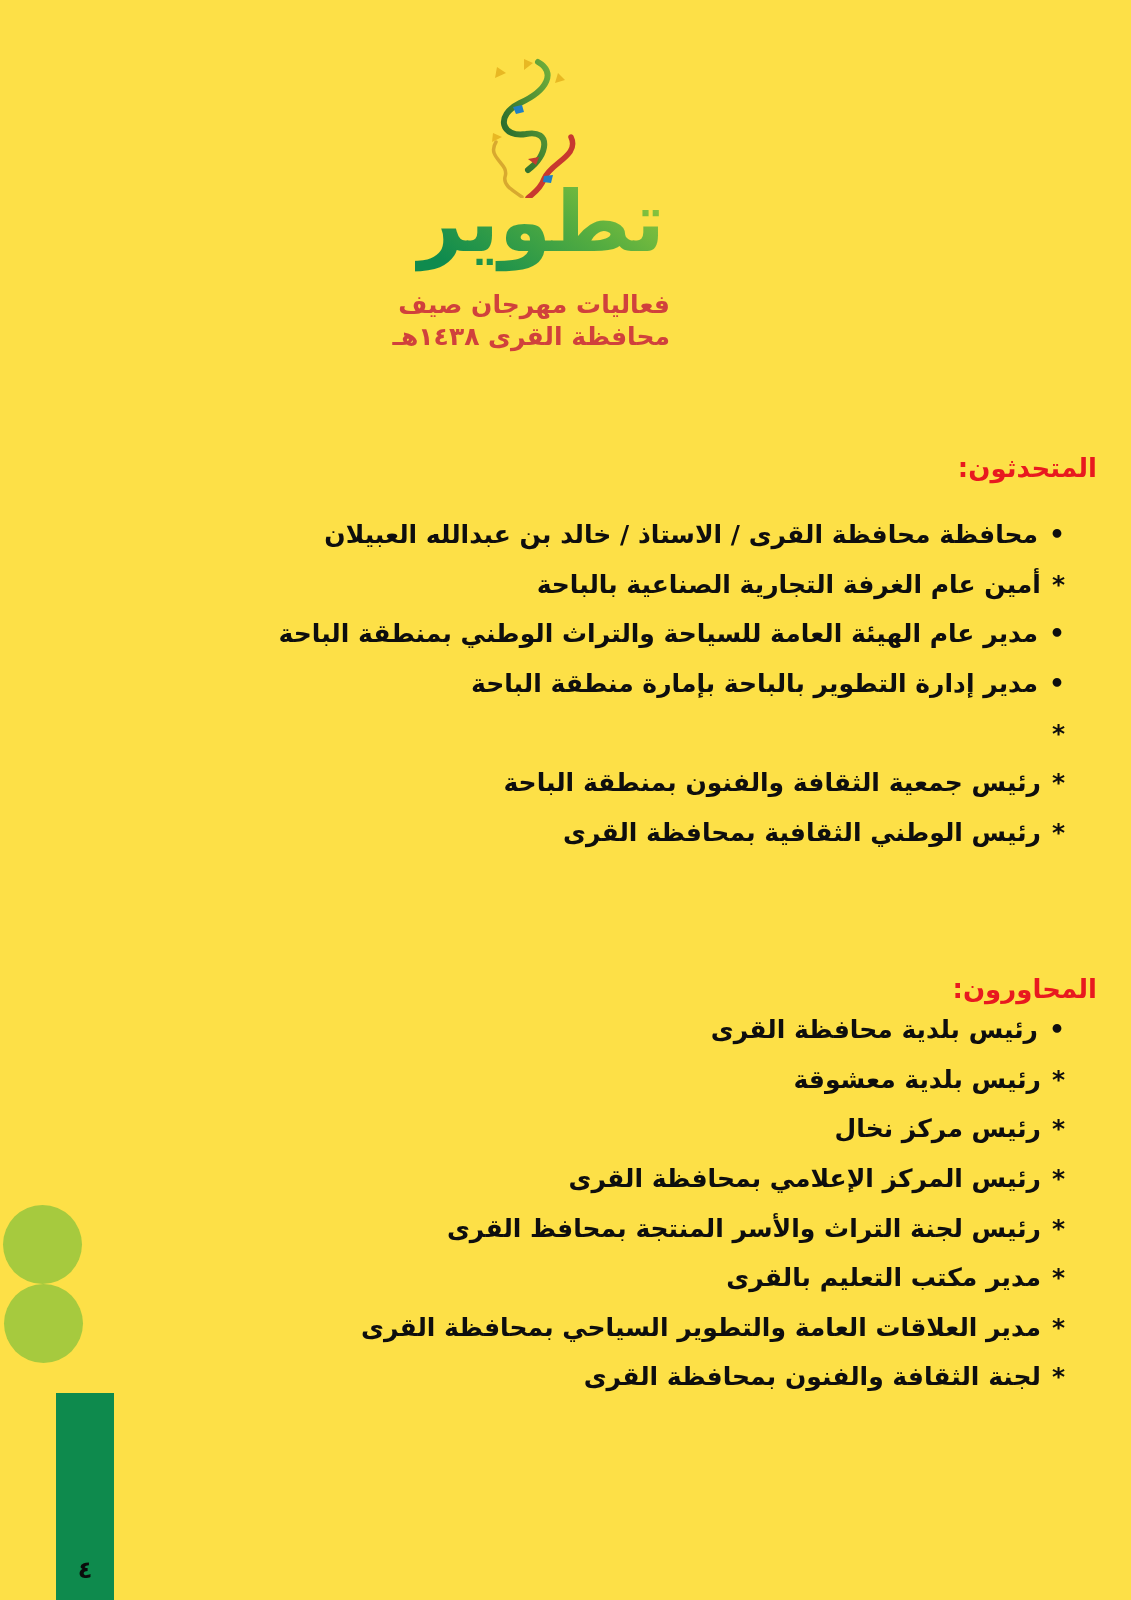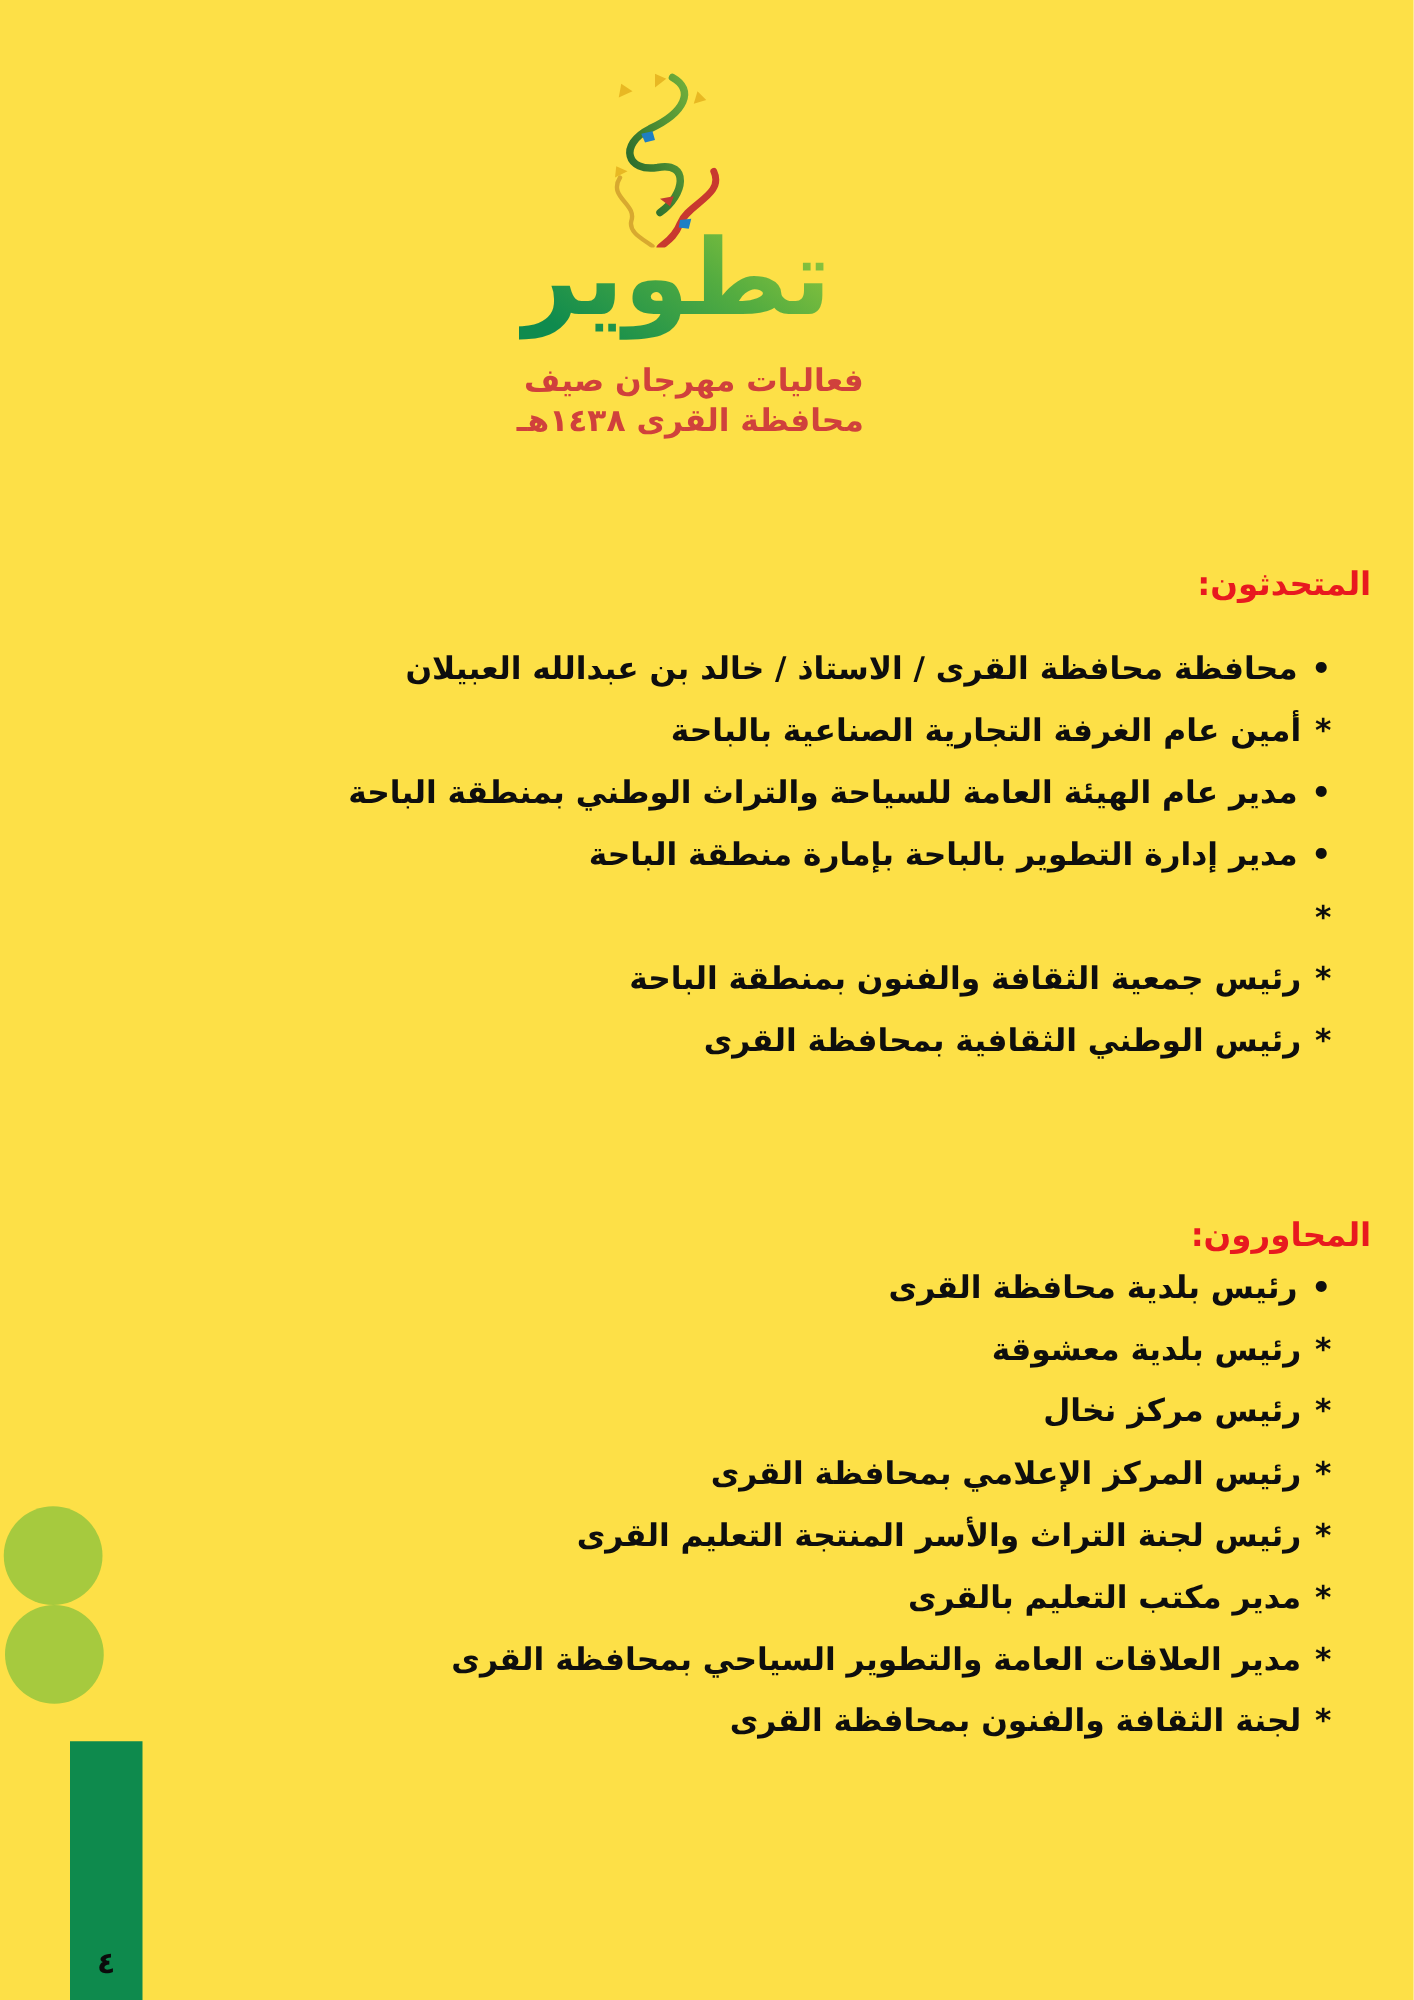--- a/index.html
+++ b/index.html
@@ -28,21 +28,21 @@
     direction:rtl;
     white-space:nowrap;
     color:#2f9a47; 
     background:linear-gradient(215deg,#9dcb3b 4%,#55ad40 42%,#0f8b4e 88%);
     -webkit-background-clip:text;
     background-clip:text;
     -webkit-text-fill-color:transparent;
   }
   .logo-subtitle{
     position:absolute;
-    right:440px; top:289px;
+    right:461px; top:289px;
     text-align:right;
     direction:rtl;
     font-weight:bold;
     font-size:25px;
     line-height:32px;
     color:#d0413c;
     white-space:nowrap;
   }
   
   .sec-heading{
@@ -187,21 +187,21 @@
     <div class="li">
       <span class="bl">*</span>
       <span class="lt">رئيس مركز نخال</span>
     </div>
     <div class="li">
       <span class="bl">*</span>
       <span class="lt">رئيس المركز الإعلامي بمحافظة القرى</span>
     </div>
     <div class="li">
       <span class="bl">*</span>
-      <span class="lt">رئيس لجنة التراث والأسر المنتجة التعليم القرى</span>
+      <span class="lt">رئيس لجنة التراث والأسر المنتجة بمحافظ القرى</span>
     </div>
     <div class="li">
       <span class="bl">*</span>
       <span class="lt">مدير مكتب التعليم بالقرى</span>
     </div>
     <div class="li">
       <span class="bl">*</span>
       <span class="lt">مدير العلاقات العامة والتطوير السياحي بمحافظة القرى</span>
     </div>
     <div class="li">

